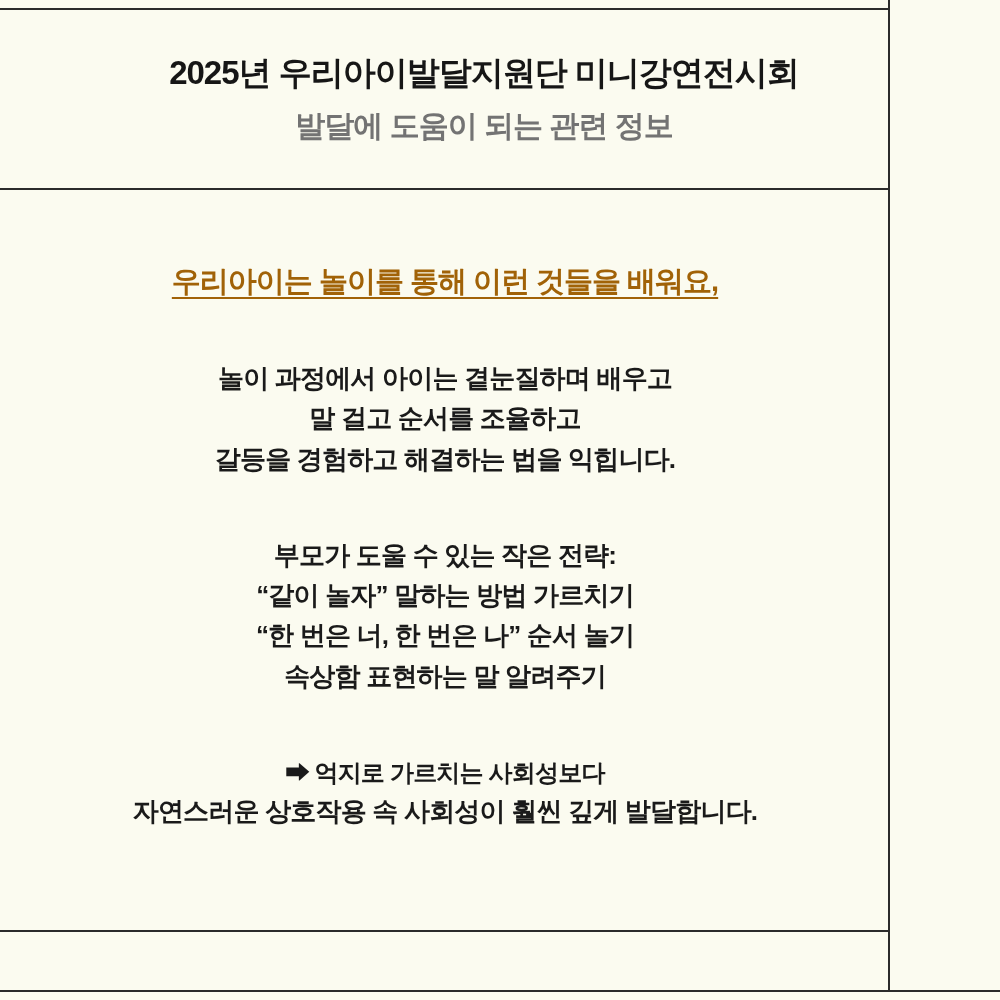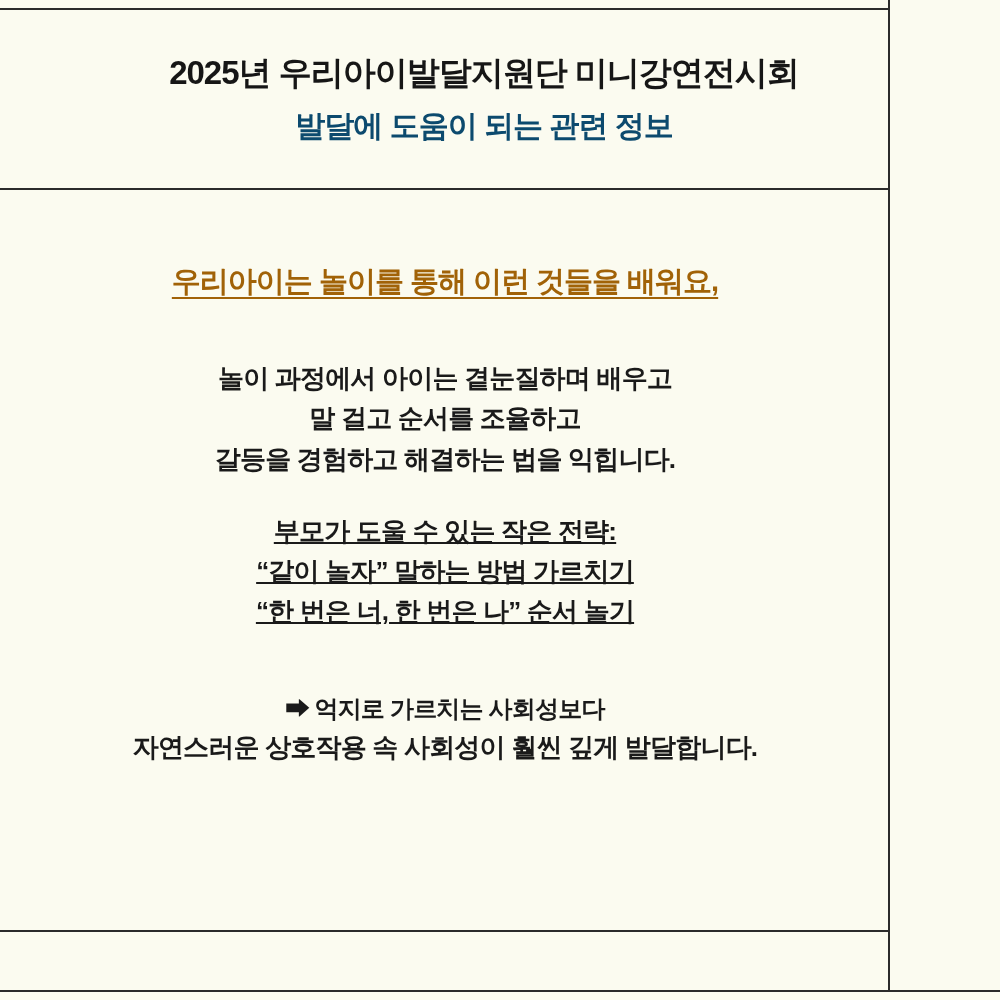--- a/index.html
+++ b/index.html
@@ -51,21 +51,21 @@
     color: #161616;
     letter-spacing: -1px;
     line-height: 1.25;
     text-align: center;
     white-space: nowrap;
   }
   .header-subtitle {
     margin-top: 14px;
     font-size: 30px;
     font-weight: bold;
-    color: #0c4a6e;
+    color: #737373;
     letter-spacing: -1px;
     line-height: 1.25;
     text-align: center;
     white-space: nowrap;
   }
 
   .body {
     position: absolute;
     left: 0;
     top: 190px;
@@ -91,21 +91,21 @@
   .para {
     margin-top: 56px;
     font-size: 26px;
     font-weight: bold;
     color: #1a1a1a;
     letter-spacing: -0.8px;
     line-height: 1.55;
   }
   .para .ln { display: block; }
 
-  .para.strategies { margin-top: 32px; text-decoration: underline; }
+  .para.strategies { margin-top: 56px; }
   .para.conclusion { margin-top: 58px; }
   .para.conclusion .ln.big { font-size: 26px; }
 
   .arrow { font-size: 24px; }
 </style>
 </head>
 <body>
 
 <div class="card">
 
@@ -127,20 +127,21 @@
     <div class="para">
       <span class="ln">놀이 과정에서 아이는 곁눈질하며 배우고</span>
       <span class="ln">말 걸고 순서를 조율하고</span>
       <span class="ln">갈등을 경험하고 해결하는 법을 익힙니다.</span>
     </div>
 
     <div class="para strategies">
       <span class="ln">부모가 도울 수 있는 작은 전략:</span>
       <span class="ln">“같이 놀자” 말하는 방법 가르치기</span>
       <span class="ln">“한 번은 너, 한 번은 나” 순서 놀기</span>
+      <span class="ln">속상함 표현하는 말 알려주기</span>
     </div>
 
     <div class="para conclusion">
       <span class="ln arrow">➡ 억지로 가르치는 사회성보다</span>
       <span class="ln big">자연스러운 상호작용 속 사회성이 훨씬 깊게 발달합니다.</span>
     </div>
 
   </div>
 </div>
 

